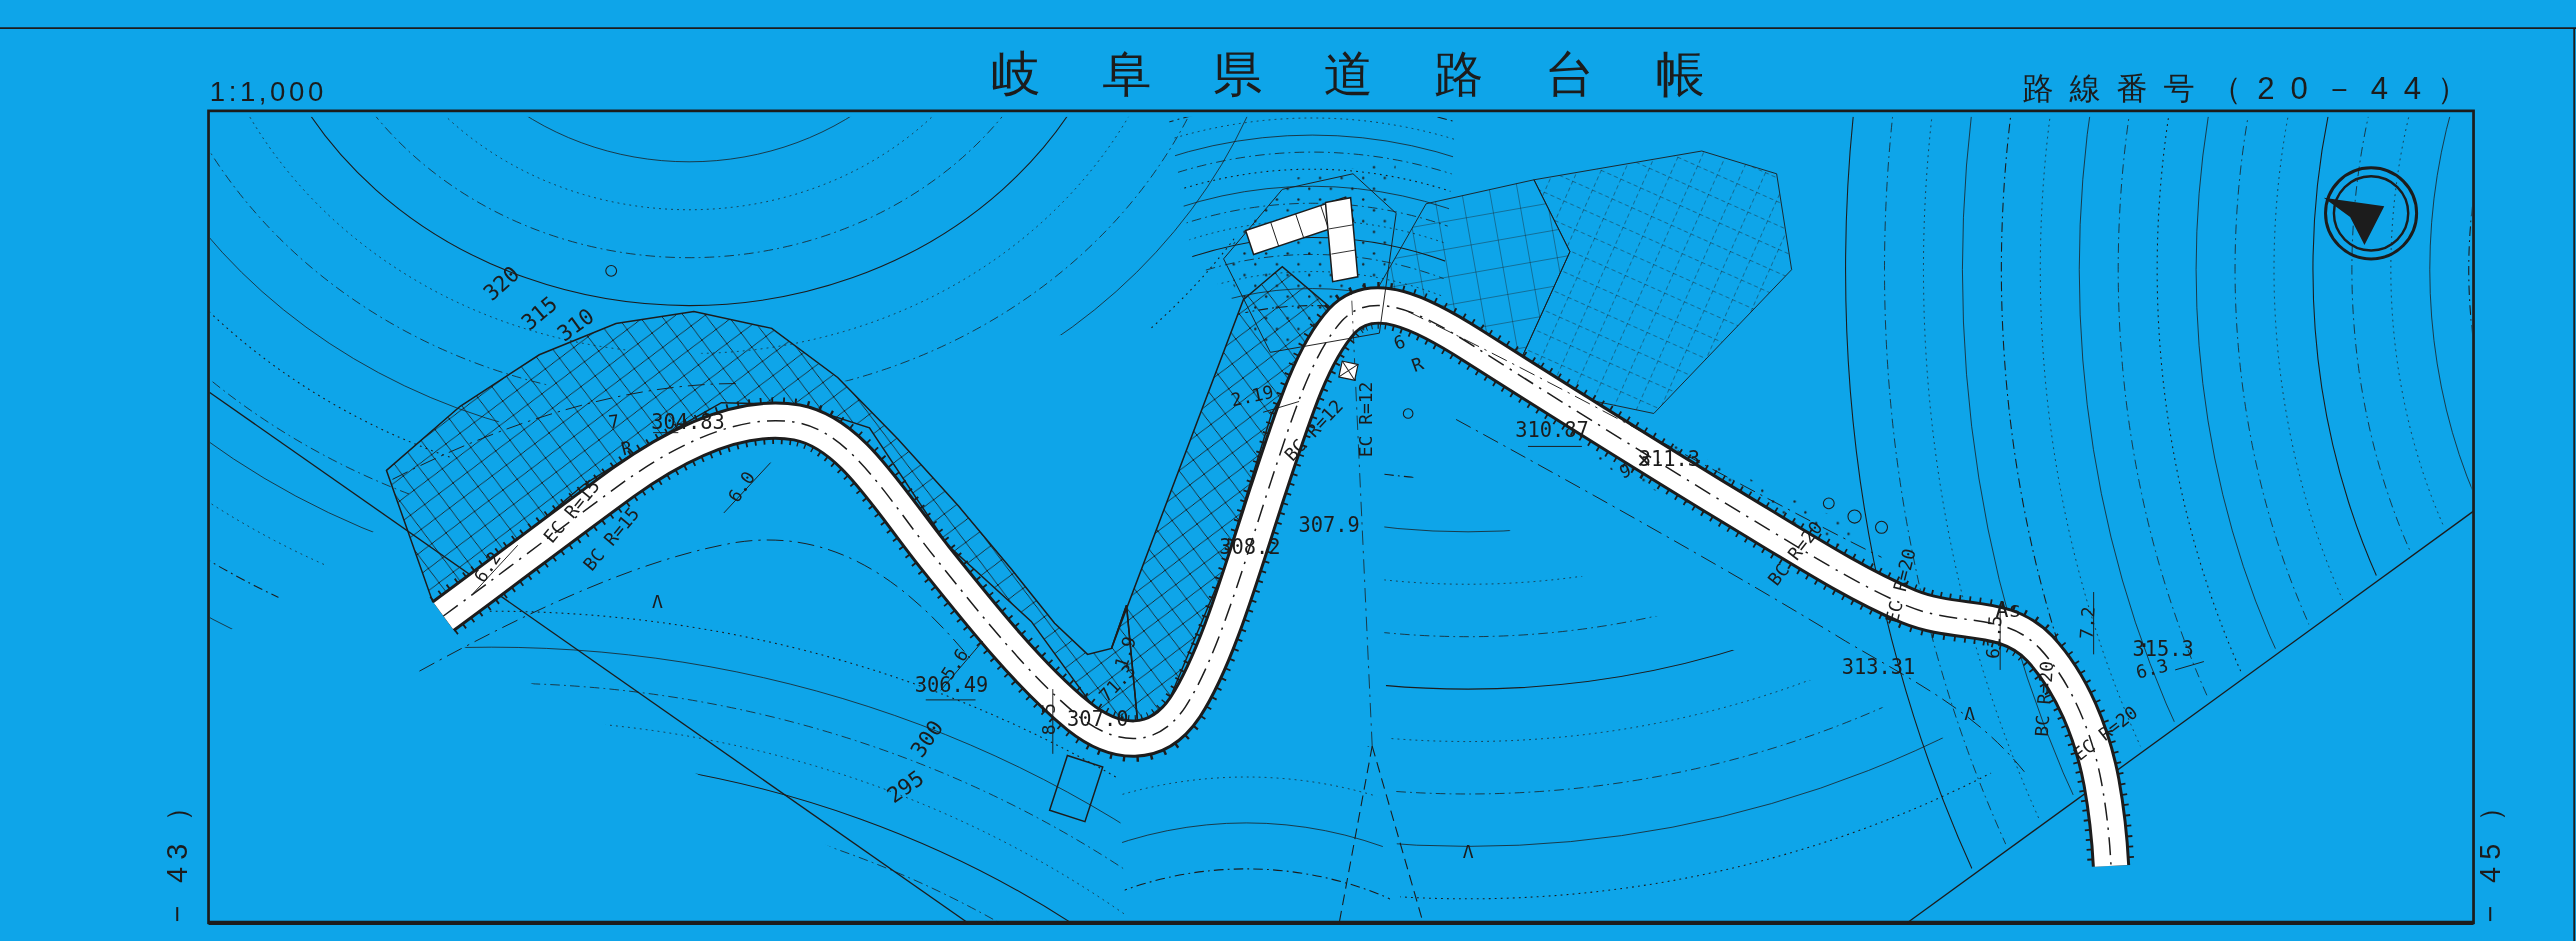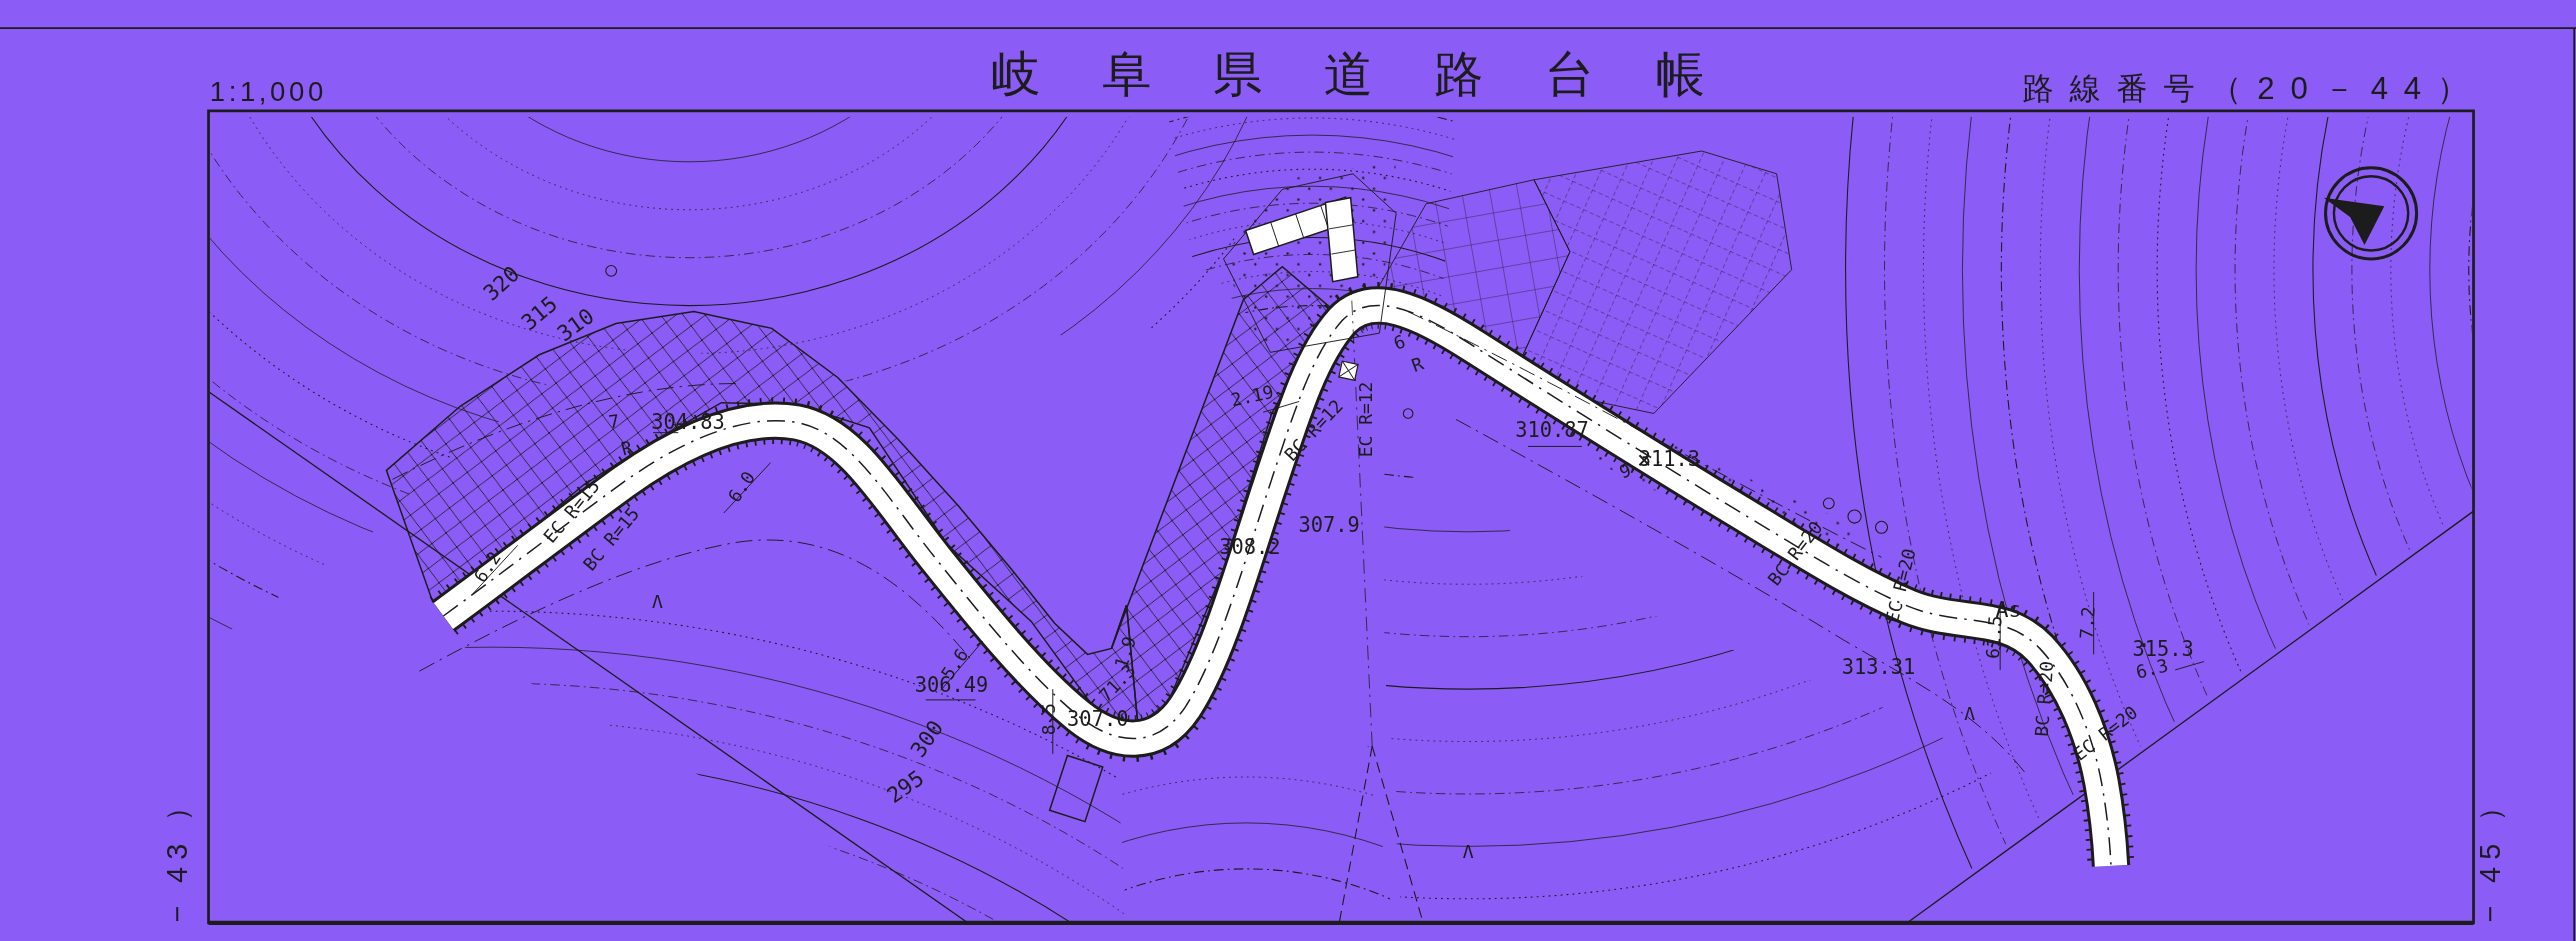--- a/index.html
+++ b/index.html
@@ -1,16 +1,16 @@
 <!DOCTYPE html>
 <html style="font-size:9.6px"><head>
 <meta charset="utf-8">
 <style>
   html,body{margin:0;padding:0;background:#f2f2f0;}
-  #stage{position:relative;width:2576px;height:942px;background:#8b5cf6;overflow:hidden;}
+  #stage{position:relative;width:2576px;height:942px;background:#0ea5e9;overflow:hidden;}
   svg{position:absolute;left:0;top:0;}
   text{fill:#1c1c1c;}
   .hdr{font-family:"Liberation Sans","DejaVu Sans",sans-serif;}
   .mono{font-family:"DejaVu Sans Mono",monospace;}
   .title-text{font-size:82px;letter-spacing:40px;}
   .scale-text{font-size:46px;letter-spacing:6px;}
   .route-text{font-size:52px;letter-spacing:6px;}
   .sheetref{font-size:48px;letter-spacing:12px;}
   .lbl-contour{font-size:36px;}
   .lbl-spot{font-size:34px;}

